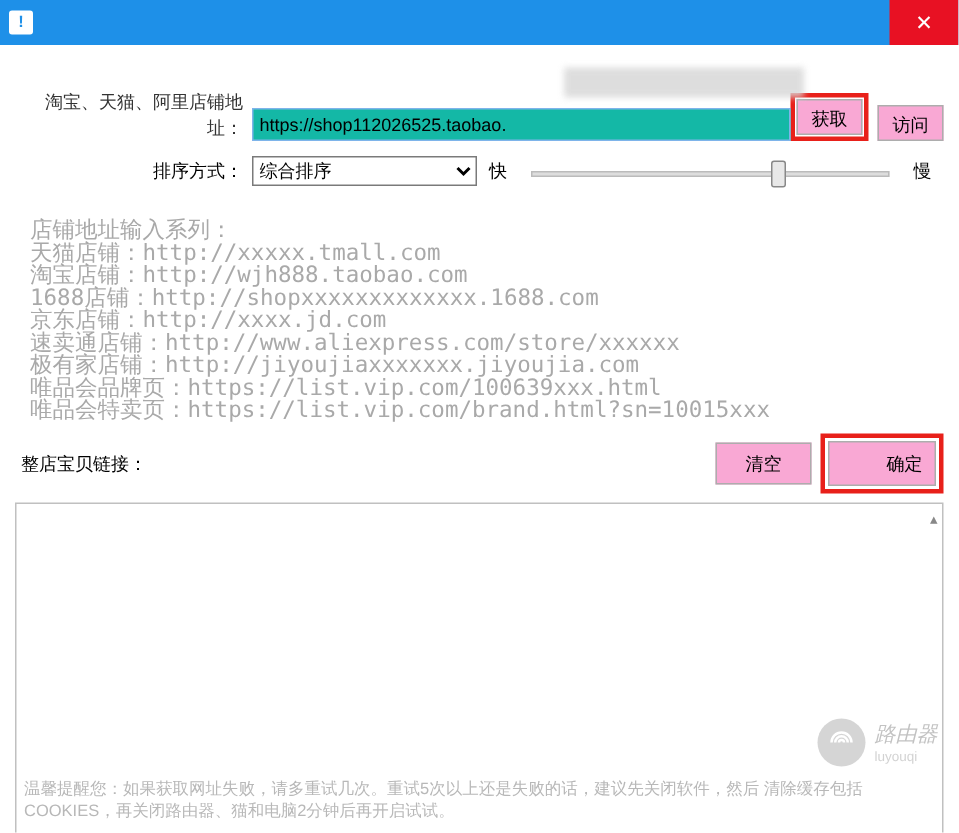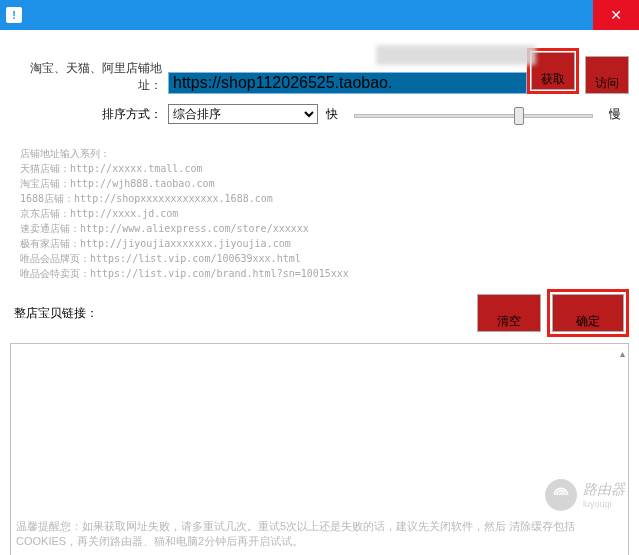--- a/index.html
+++ b/index.html
@@ -7,42 +7,42 @@
 
 .titlebar { background: #1e90e8; height: 30px; display: flex; align-items: center; padding-left: 6px; color: #fff; position: relative; }
 .titlebar .icon { width: 16px; height: 16px; background: #fff; color: #1e90e8; display: inline-flex; align-items: center; justify-content: center; font-weight: bold; font-size: 11px; margin-right: 6px; border-radius: 2px; }
 .titlebar .title { font-size: 12px; font-weight: bold; }
 .titlebar .close { position: absolute; right: 0; top: 0; width: 46px; height: 30px; background: #e81123; color: #fff; display: flex; align-items: center; justify-content: center; font-size: 14px; }
 
 .content { padding: 14px 10px 0 10px; }
 
 .row { display: flex; align-items: flex-end; margin-bottom: 10px; }
 .label { width: 158px; text-align: right; padding-right: 6px; color: #333; }
-.url-input { flex: 1; height: 22px; border: 1px solid #7eb4ea; padding: 0 4px; font-size: 16px; background: #0369a1; margin-top: 28px; }
+.url-input { flex: 1; height: 22px; border: 1px solid #7eb4ea; padding: 0 4px; font-size: 12px; background: #14b8a6; margin-top: 28px; }
 .url-wrap { position: relative; flex: 1; display: flex; }
 .blur-overlay { position: absolute; left: 208px; top: 1px; width: 160px; height: 20px; background: #d8d8d8; filter: blur(2px); opacity: 0.85; }
 
-.btn { height: 24px; min-width: 44px; border: 1px solid #adadad; background: #b91c1c; font-size: 12px; margin-left: 6px; cursor: pointer; padding: 18px 8px; }
+.btn { height: 24px; min-width: 44px; border: 1px solid #adadad; background: #f9a8d4; font-size: 12px; margin-left: 6px; cursor: pointer; padding: 4px 8px; }
 
 .red-box { border: 3px solid #e8201a; padding: 1px; }
 
 .sort-row { display: flex; align-items: center; margin-bottom: 22px; }
 .sort-label { width: 158px; text-align: right; padding-right: 6px; }
 .sort-select { width: 150px; height: 20px; border: 1px solid #7a7a7a; font-size: 12px; background: #fff; }
 .speed-label { margin: 0 8px; }
 .slider { flex: 1; margin: 0 8px; }
 .slider input[type=range] { width: 100%; }
 
-.examples { color: #a9a9a9; font-size: 10px; line-height: 15px; font-family: SimSun, monospace; margin-left: 10px; margin-bottom: 8px; white-space: pre; }
+.examples { color: #a9a9a9; font-size: 15px; line-height: 15px; font-family: SimSun, monospace; margin-left: 10px; margin-bottom: 8px; white-space: pre; }
 
 .action-row { display: flex; align-items: center; margin-bottom: 6px; }
 .action-label { flex: 1; padding-left: 4px; }
 .action-row .btn { min-width: 64px; height: 28px; }
 .confirm-wrap { border: 3px solid #e8201a; padding: 2px; margin-left: 6px; }
-.confirm-wrap .btn { margin-left: 0; min-width: 72px; height: 30px; }
+.confirm-wrap .btn { margin-left: 0; min-width: 72px; height: 30px; text-align: right; }
 
 .textarea-wrap { margin: 0 10px; border: 1px solid #c0c0c0; height: 272px; position: relative; background: #fff; }
 .textarea-wrap .scroll-hint { position: absolute; right: 3px; top: 4px; color: #888; font-size: 10px; }
 
 .footer-tip { position: absolute; bottom: 6px; left: 16px; right: 16px; color: #b8b8b8; font-size: 11px; line-height: 15px; }
 
 .watermark { position: absolute; right: 14px; bottom: 44px; display: flex; align-items: center; opacity: 0.6; }
 .watermark .wm-icon { width: 32px; height: 32px; border-radius: 50%; background: #bababa; display: flex; align-items: center; justify-content: center; color: #fff; margin-right: 6px; }
 .watermark .wm-text { color: #9a9a9a; font-size: 14px; font-style: italic; }
 .watermark .wm-sub { color: #b5b5b5; font-size: 9px; display: block; }

